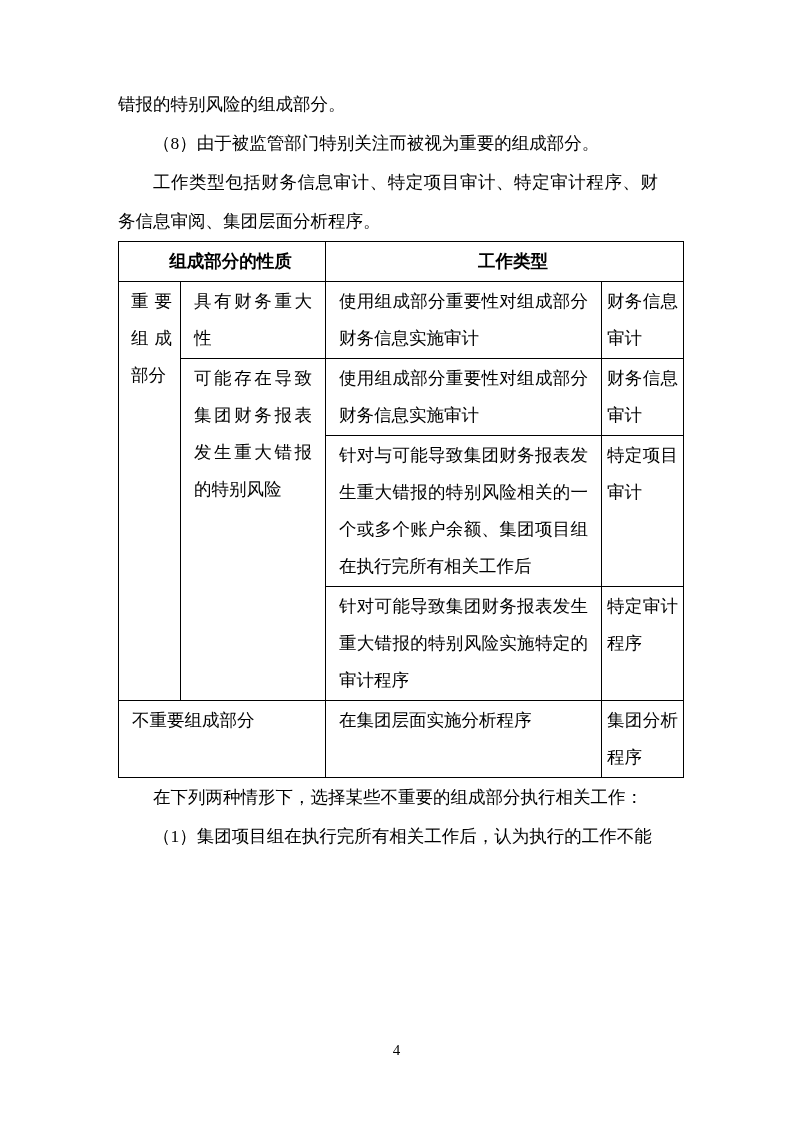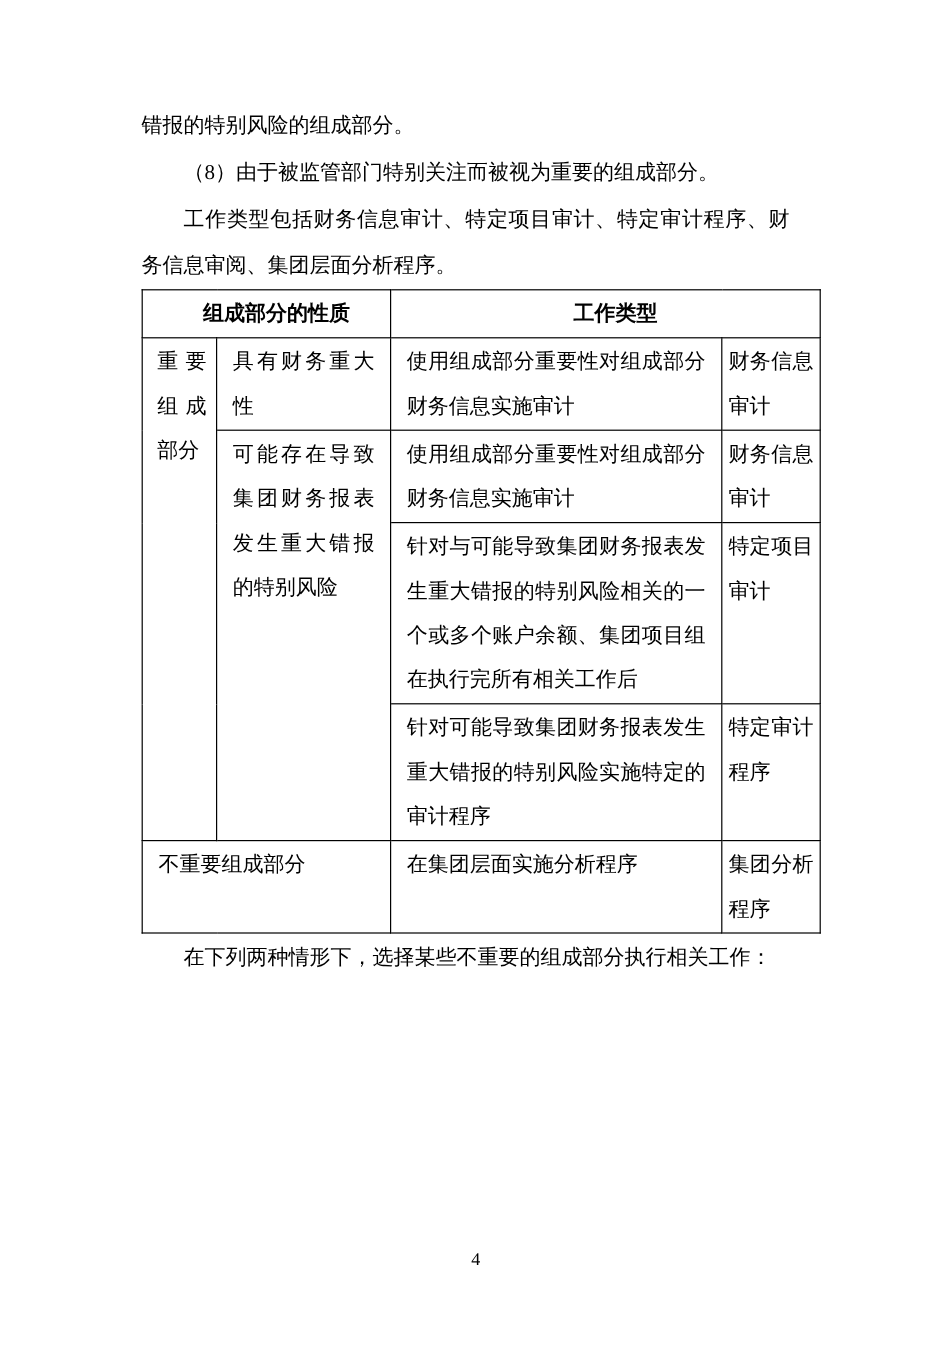--- a/index.html
+++ b/index.html
@@ -104,17 +104,18 @@
         </tr>
         <tr>
           <td colspan="2">不重要组成部分</td>
           <td class="c3">在集团层面实施分析程序</td>
           <td class="c4">集团分析程序</td>
         </tr>
       </tbody>
     </table>
 
     <p class="para">在下列两种情形下，选择某些不重要的组成部分执行相关工作：</p>
+    <p class="para">（1）集团项目组在执行完所有相关工作后，认为执行的工作不能</p>
 
   </div>
 
   <div class="footer">4</div>
 </div>
 
 </body></html>

